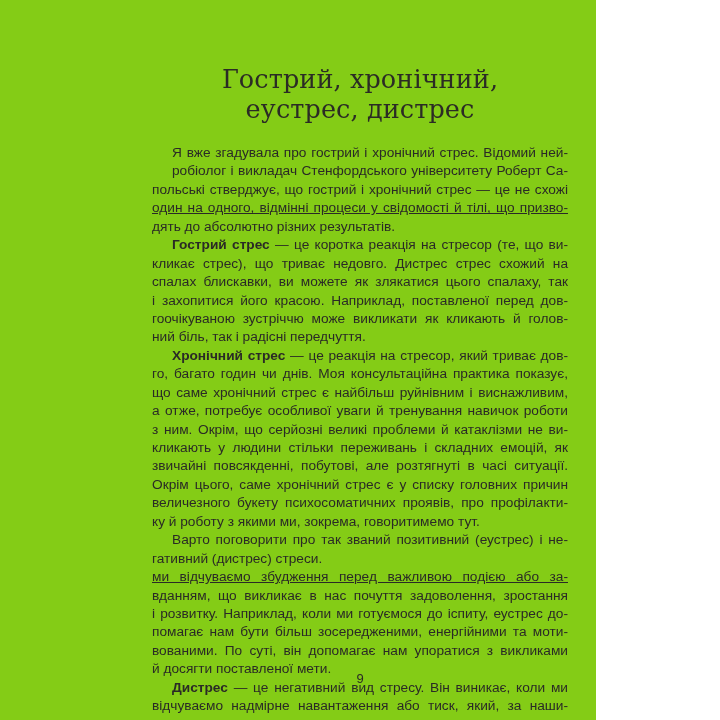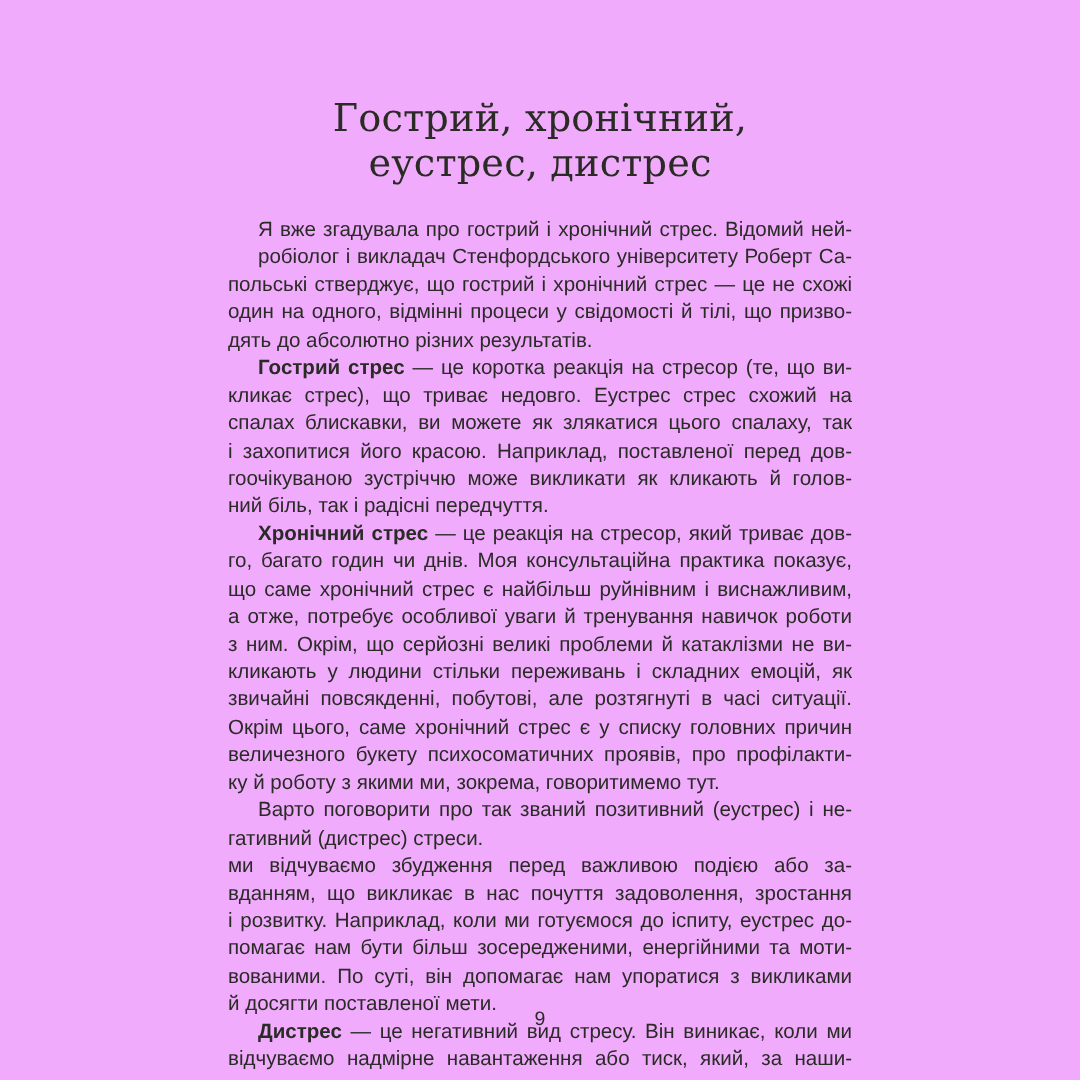--- a/index.html
+++ b/index.html
@@ -1,17 +1,17 @@
 <!DOCTYPE html>
 <html><head>
   <meta charset="utf-8">
   <style>
     html, body { margin: 0; padding: 0; background: #ffffff; }
     body { width: 720px; height: 720px; position: relative; overflow: hidden; }
-    .page { position: absolute; left: 0; top: 0; width: 720px; height: 720px; background: #f0abfc; }
+    .page { position: absolute; left: 0; top: 0; width: 596px; height: 720px; background: #84cc16; }
     .title {
       position: absolute; left: 0; width: 720px; top: 64px;
       text-align: center;
       font-family: "DejaVu Serif", serif;
       font-size: 25.5px; line-height: 30px; color: #2b2b25;
       letter-spacing: 0.1px;
     }
     .title .tl { display: block; }
     .body {
       position: absolute; left: 152px; width: 416px; top: 144px;
@@ -34,26 +34,26 @@
   <h1 class="title" style="margin:0;font-weight:normal;">
     <span class="tl">Гострий, хронічний,</span>
     <span class="tl">еустрес, дистрес</span>
   </h1>
 
   <div class="body" id="body">
       <div>
         <span class="line indent" style="white-space: nowrap; word-spacing: 0px;"><span>Я вже згадувала про гострий і хронічний стрес. Відомий ней-</span></span>
         <span class="line" style="white-space: nowrap; word-spacing: 0px; padding-left: 20px;"><span>робіолог і викладач Стенфордського університету Роберт Са-</span></span>
         <span class="line" style="white-space: nowrap; word-spacing: 0px;"><span>польські стверджує, що гострий і хронічний стрес — це не схожі</span></span>
-        <span class="line" style="white-space: nowrap; word-spacing: 0px;"><span>один на одного, відмінні процеси у свідомості й тілі, що призво-</span></span>
+        <span class="line" style="white-space: nowrap; word-spacing: 0px; text-decoration: underline;"><span>один на одного, відмінні процеси у свідомості й тілі, що призво-</span></span>
         <span class="line last"><span>дять до абсолютно різних результатів.</span></span>
       </div>
       <div>
         <span class="line indent" style="white-space: nowrap; word-spacing: 0px;"><span class="b">Гострий стрес</span><span> — це коротка реакція на стресор (те, що ви-</span></span>
-        <span class="line" style="white-space: nowrap; word-spacing: 0px;"><span>кликає стрес), що триває недовго. Еустрес стрес схожий на</span></span>
+        <span class="line" style="white-space: nowrap; word-spacing: 0px;"><span>кликає стрес), що триває недовго. Дистрес стрес схожий на</span></span>
         <span class="line" style="white-space: nowrap; word-spacing: 0px;"><span>спалах блискавки, ви можете як злякатися цього спалаху, так</span></span>
         <span class="line" style="white-space: nowrap; word-spacing: 0px;"><span>і захопитися його красою. Наприклад, поставленої перед дов-</span></span>
         <span class="line" style="white-space: nowrap; word-spacing: 0px;"><span>гоочікуваною зустріччю може викликати як кликають й голов-</span></span>
         <span class="line last"><span>ний біль, так і радісні передчуття.</span></span>
       </div>
       <div>
         <span class="line indent" style="white-space: nowrap; word-spacing: 0px;"><span class="b">Хронічний стрес</span><span> — це реакція на стресор, який триває дов-</span></span>
         <span class="line" style="white-space: nowrap; word-spacing: 0px;"><span>го, багато годин чи днів. Моя консультаційна практика показує,</span></span>
         <span class="line" style="white-space: nowrap; word-spacing: 0px;"><span>що саме хронічний стрес є найбільш руйнівним і виснажливим,</span></span>
         <span class="line" style="white-space: nowrap; word-spacing: 0px;"><span>а отже, потребує особливої уваги й тренування навичок роботи</span></span>
@@ -62,21 +62,21 @@
         <span class="line" style="white-space: nowrap; word-spacing: 0px;"><span>звичайні повсякденні, побутові, але розтягнуті в часі ситуації.</span></span>
         <span class="line" style="white-space: nowrap; word-spacing: 0px;"><span>Окрім цього, саме хронічний стрес є у списку головних причин</span></span>
         <span class="line" style="white-space: nowrap; word-spacing: 0px;"><span>величезного букету психосоматичних проявів, про профілакти-</span></span>
         <span class="line last"><span>ку й роботу з якими ми, зокрема, говоритимемо тут.</span></span>
       </div>
       <div>
         <span class="line indent" style="white-space: nowrap; word-spacing: 0px;"><span>Варто поговорити про так званий позитивний (еустрес) і не-</span></span>
         <span class="line last"><span>гативний (дистрес) стреси.</span></span>
       </div>
       <div>
-        <span class="line" style="white-space: nowrap; word-spacing: 0px;"><span>ми відчуваємо збудження перед важливою подією або за-</span></span>
+        <span class="line" style="white-space: nowrap; word-spacing: 0px; text-decoration: underline;"><span>ми відчуваємо збудження перед важливою подією або за-</span></span>
         <span class="line" style="white-space: nowrap; word-spacing: 0px;"><span>вданням, що викликає в нас почуття задоволення, зростання</span></span>
         <span class="line" style="white-space: nowrap; word-spacing: 0px;"><span>і розвитку. Наприклад, коли ми готуємося до іспиту, еустрес до-</span></span>
         <span class="line" style="white-space: nowrap; word-spacing: 0px;"><span>помагає нам бути більш зосередженими, енергійними та моти-</span></span>
         <span class="line" style="white-space: nowrap; word-spacing: 0px;"><span>вованими. По суті, він допомагає нам упоратися з викликами</span></span>
         <span class="line last"><span>й досягти поставленої мети.</span></span>
       </div>
       <div>
         <span class="line indent" style="white-space: nowrap; word-spacing: 0px;"><span class="b">Дистрес</span><span> — це негативний вид стресу. Він виникає, коли ми</span></span>
         <span class="line" style="white-space: nowrap; word-spacing: 0px;"><span>відчуваємо надмірне навантаження або тиск, який, за наши-</span></span>
       </div>

